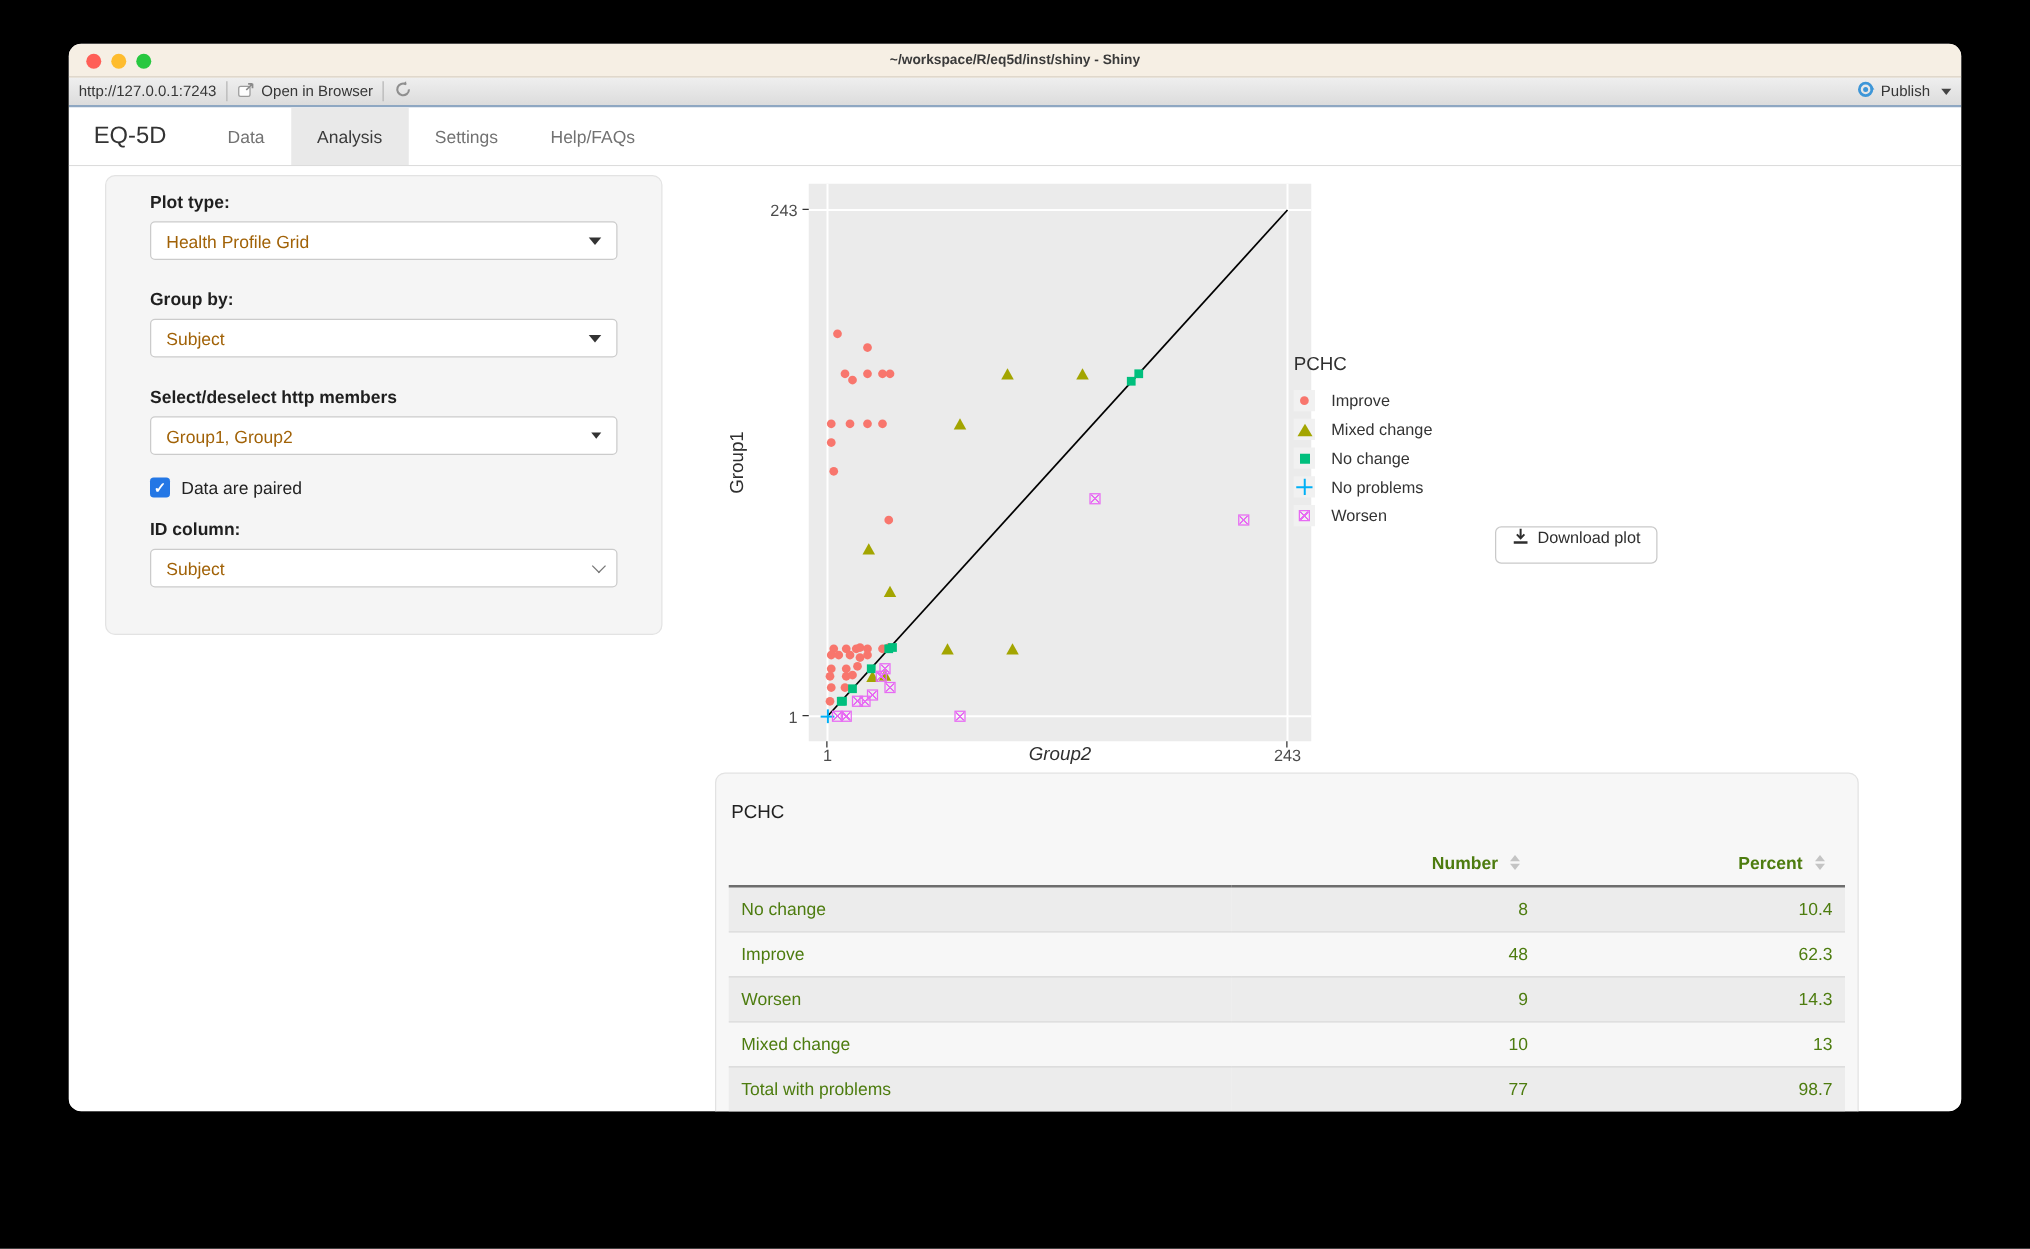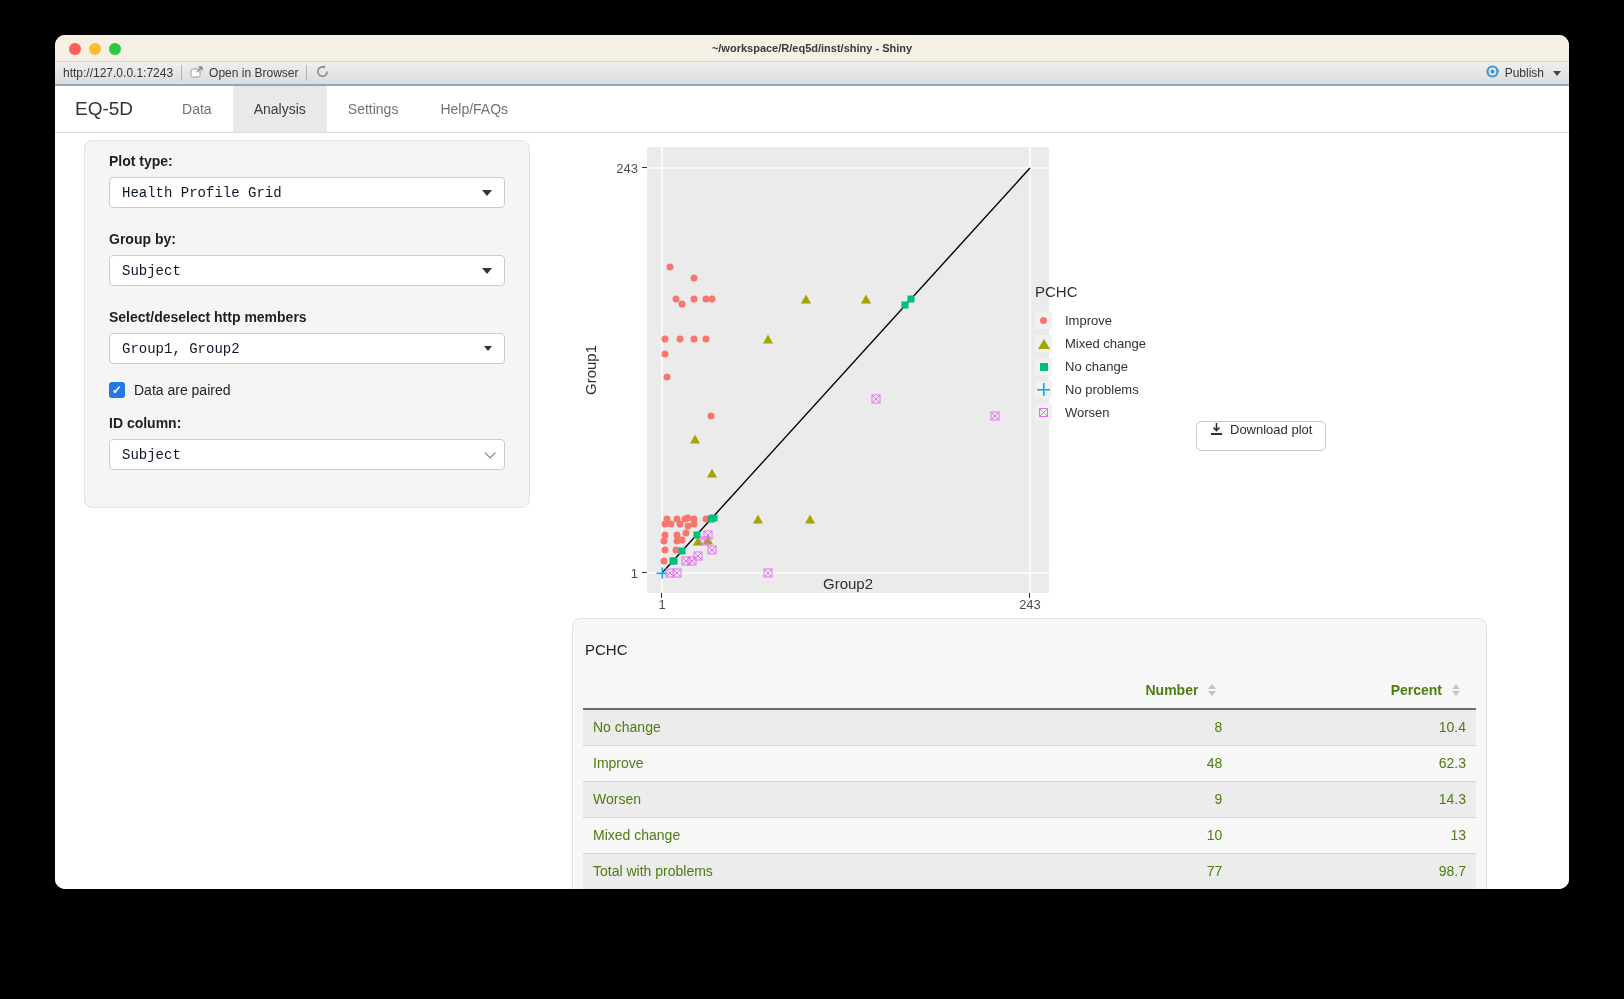--- a/index.html
+++ b/index.html
@@ -35,27 +35,27 @@
   
   .navbar { height:47px; background:#fff; border-bottom:1px solid #dcdcdc; display:flex; align-items:stretch; }
   .brand { font-size:19px; color:#333; padding:0 28px 0 20px; display:flex; align-items:center; }
   .tab { font-size:14px; color:#727272; padding:0 21px; display:flex; align-items:center; cursor:default; }
   .tab.active { background:#e9e9e9; color:#3b3b3b; }
   
   .content { position:relative; height:756px; background:#fff; }
   
   .sidebar {
     position:absolute; left:29px; top:7px; width:446px; height:368px;
-    background:#f5f5f5; border:1px solid #e3e3e3; border-radius:8px; padding:12px 24px;
+    background:#f5f5f5; border:1px solid #e3e3e3; border-radius:8px; padding:12px 35px;
   }
   .ctl-label { font-size:14px; font-weight:bold; color:#1f1f1f; margin:0 0 8px 0; }
   .selectbox {
     height:31px; background:#fff; border:1px solid #cbcbcb; border-radius:4px;
     display:flex; align-items:center; justify-content:space-between;
-    padding:0 12px; font-size:14px; color:#0f172a; margin-bottom:23px;font-family:Liberation Mono, monospace;
+    padding:0 12px; font-size:14px; color:#a16207; margin-bottom:23px;
   }
   .sel-caret { width:0; height:0; border-left:5px solid transparent; border-right:5px solid transparent; border-top:6px solid #333; }
   .chevron { width:8px; height:8px; border-right:1.5px solid #777; border-bottom:1.5px solid #777; transform:rotate(45deg) translateY(-3px); }
   .check-row { display:flex; align-items:center; gap:9px; margin:-5px 0 17px 0; font-size:14px; color:#222; }
   .checkbox { width:16px; height:16px; background:#2477e5; border-radius:3px; color:#fff; font-size:12px; line-height:16px; text-align:center; font-weight:bold; }
   
   .panel { position:absolute; left:592px; top:14px; width:402px; height:446px; background:#ebebeb; }
   .tickmark { position:absolute; background:#333; }
   .ticklabel { position:absolute; font-size:13px; color:#4c4c4c; }
   .axis-title { position:absolute; font-size:15px; color:#2f2f2f; }
@@ -261,21 +261,21 @@
     <div class="tickmark" style="left:587px;top:34px;width:5px;height:1px;"></div>
     <div class="tickmark" style="left:587px;top:439px;width:5px;height:1px;"></div>
     <div class="tickmark" style="left:606px;top:460px;width:1px;height:5px;"></div>
     <div class="tickmark" style="left:974px;top:460px;width:1px;height:5px;"></div>
     <div class="ticklabel" style="left:544px;top:28px;width:39px;text-align:right;">243</div>
     <div class="ticklabel" style="left:544px;top:433px;width:39px;text-align:right;">1</div>
     <div class="ticklabel" style="left:587px;top:464px;width:40px;text-align:center;">1</div>
     <div class="ticklabel" style="left:955px;top:464px;width:40px;text-align:center;">243</div>
 
     <div class="axis-title" style="left:535px;top:237px;transform:translate(-50%,-50%) rotate(-90deg);">Group1</div>
-    <div class="axis-title" style="left:793px;top:442px;transform:translateX(-50%);">Group2</div>
+    <div class="axis-title" style="left:793px;top:462px;transform:translateX(-50%);font-style:italic;">Group2</div>
 
     <div class="legend">
       <div class="legend-title">PCHC</div>
       <div>
           <div class="legend-item">
             <span class="legend-key">
               <span style="display: inline-block; height: 7px; width: 7px; background: rgb(248, 118, 109); border-radius: 50%;"></span>
             </span>
             <span class="legend-label">Improve</span>
           </div>

